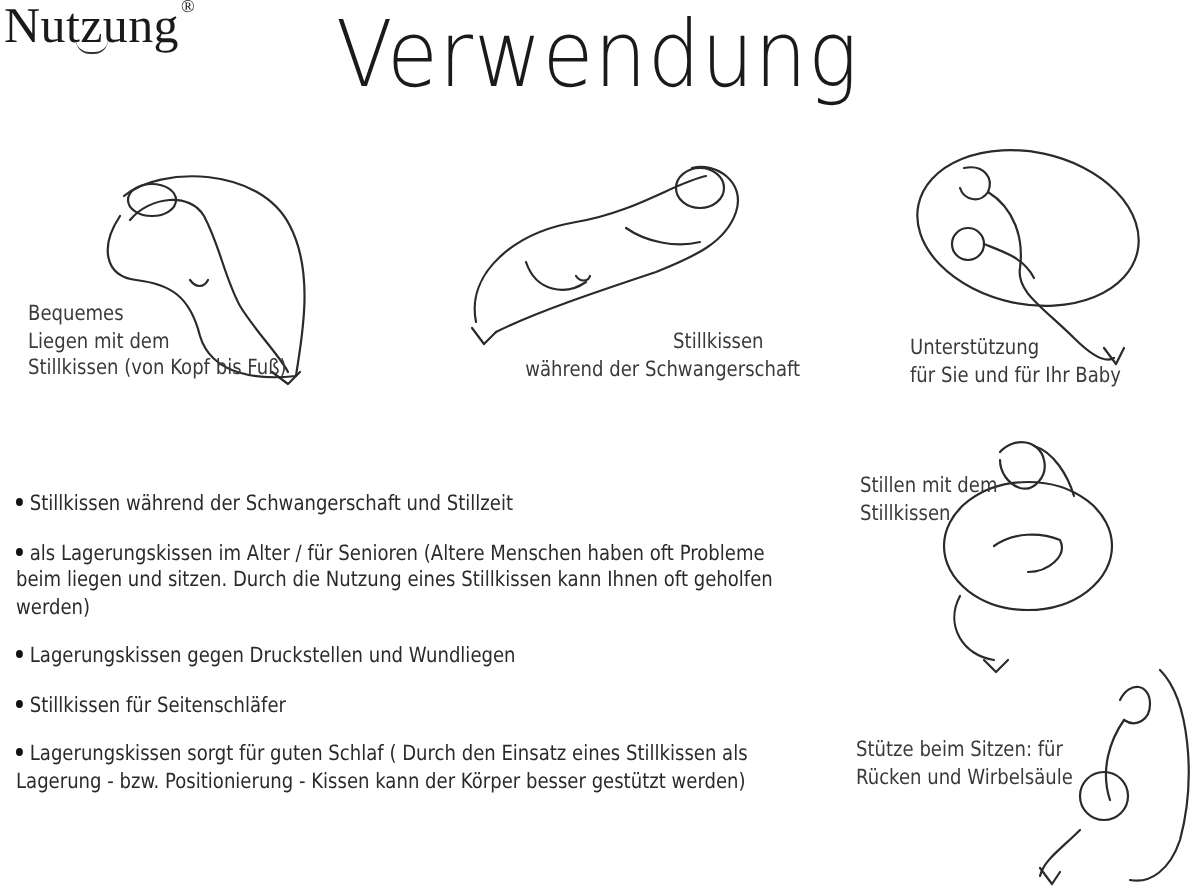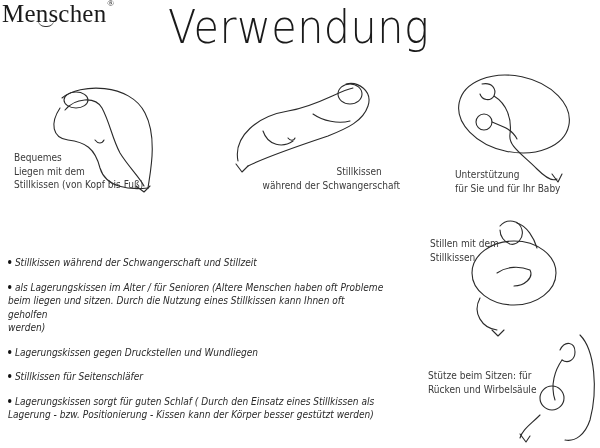--- a/index.html
+++ b/index.html
@@ -3,30 +3,30 @@
 <meta charset="utf-8">
 <style>
   html, body { margin:0; padding:0; background:#ffffff; }
   body { width:600px; height:448px; position:relative; overflow:hidden; font-family:"DejaVu Sans", sans-serif; color:#333; }
   .abs { position:absolute; }
   .logo { left:2px; top:0px; font-family:"Liberation Serif", serif; font-size:25px; color:#1a1a1a; letter-spacing:0.2px; }
   .logo .reg { font-size:9px; vertical-align:top; position:relative; top:-2px; margin-left:1px; }
   .logo-smile { left:38px; top:20px; width:16px; height:6px; border-bottom:1.5px solid #333; border-radius:0 0 10px 10px; }
   .title { left:168px; top:0px; font-family:"DejaVu Sans", sans-serif; font-weight:200; font-size:46px; color:#1a1a1a; letter-spacing:0.5px; transform:scaleX(0.9); transform-origin:left top; }
   .caption { font-size:10.5px; line-height:13.5px; color:#3a3a3a; transform:scaleX(0.86); transform-origin:left top; white-space:nowrap; }
-  .bullets { left:8px; top:256px; width:380px; font-size:10.5px; line-height:13.5px; color:#2a2a2a;font-style:italic; }
+  .bullets { left:8px; top:246px; width:380px; font-size:10.5px; line-height:13.5px; color:#2a2a2a; }
   .bullets .item { margin-bottom:11px; transform:scaleX(0.86); transform-origin:left top; width:440px; }
   .bullets .dot { display:inline-block; width:4px; height:4px; background:#111; border-radius:50%; vertical-align:middle; margin-right:4px; position:relative; top:-1px; }
   svg.art { position:absolute; overflow:visible; }
   svg.art path, svg.art ellipse { fill:none; stroke:#2a2a2a; stroke-width:1.1; stroke-linecap:round; stroke-linejoin:round; }
 </style>
 </head>
 <body>
 
-<div class="abs logo"><span>Menschen</span><span class="reg">®</span></div>
+<div class="abs logo"><span>Nutzung</span><span class="reg">®</span></div>
 <div class="abs logo-smile"></div>
 
 <div class="abs title">Verwendung</div>
 
 <svg class="art" style="left:40px;top:78px;" width="120" height="120" viewBox="0 0 120 120">
   <path d="M20 30 C10 45, 12 60, 28 62 C45 64, 55 70, 60 90 C66 110, 90 112, 108 110"></path>
   <path d="M22 20 C40 5, 90 5, 105 35 C118 60, 110 95, 108 110"></path>
   <path d="M25 32 C35 20, 55 18, 62 30 C70 45, 72 60, 80 75 C88 88, 100 100, 104 108"></path>
   <ellipse cx="36" cy="22" rx="12" ry="8"></ellipse>
   <path d="M55 62 C58 66, 62 66, 64 62"></path>

